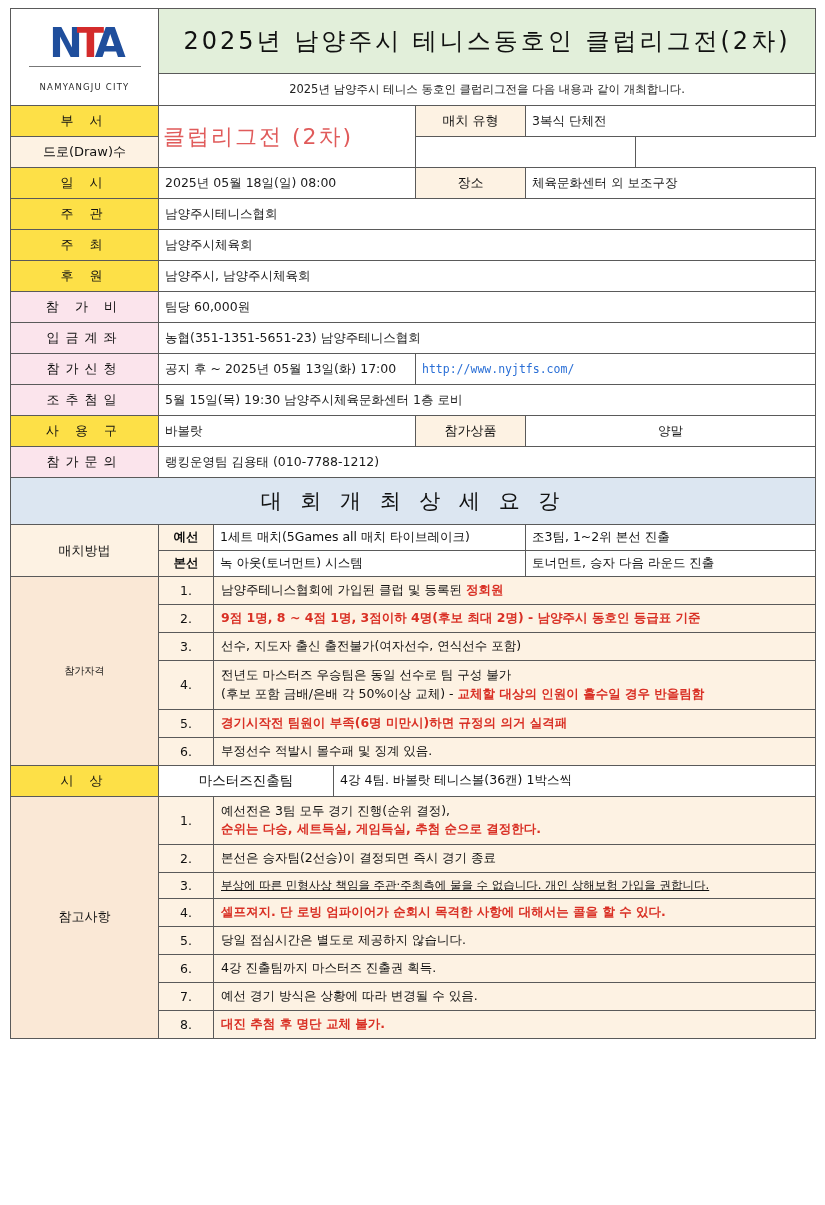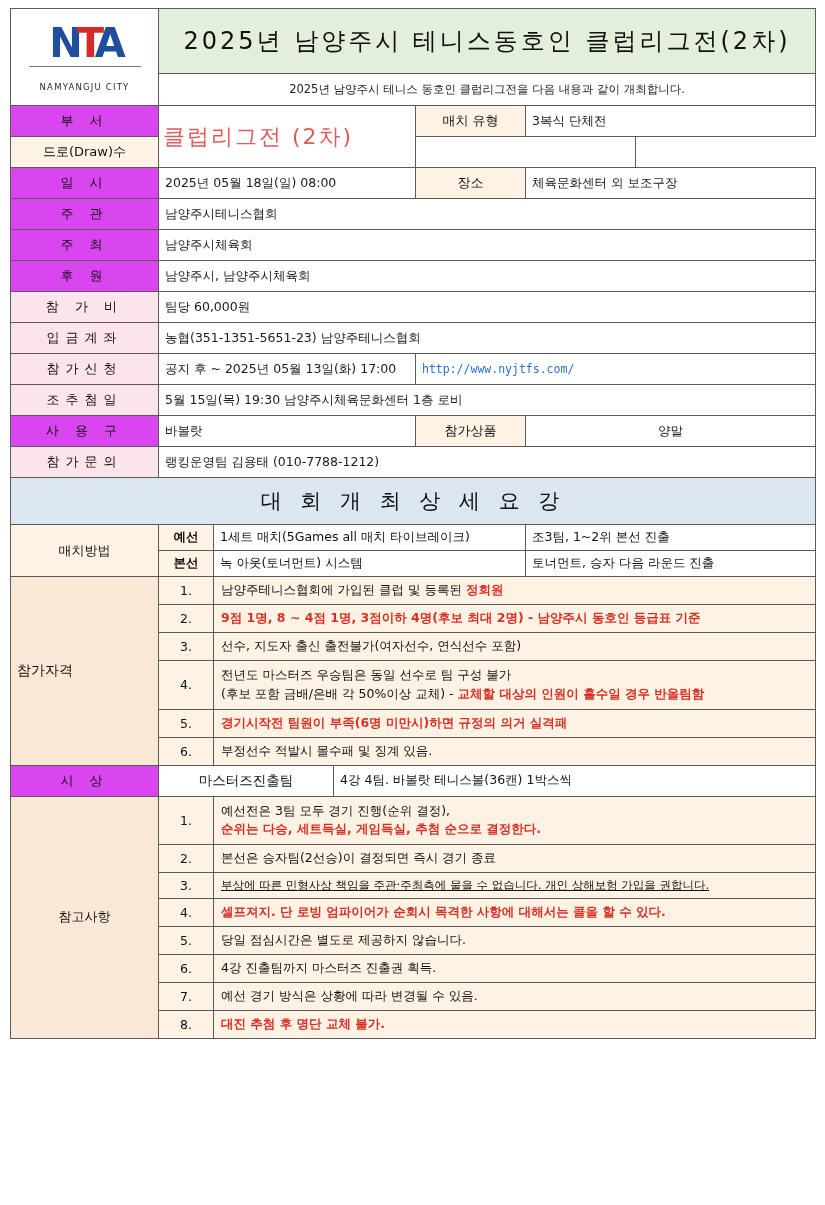--- a/index.html
+++ b/index.html
@@ -8,21 +8,21 @@
   table{border-collapse:collapse;width:805px;table-layout:fixed;}
   td{border:1px solid #5a5a5a;padding:4px 6px;font-size:12.5px;vertical-align:middle;}
   .hdr-logo{width:148px;background:#fff;text-align:center;padding:4px;}
   .logo-wrap{display:flex;flex-direction:column;align-items:center;justify-content:center;height:82px;}
   .logo-mark{font-family:"DejaVu Sans",sans-serif;font-weight:bold;font-size:40px;color:#1f4e9c;letter-spacing:-6px;line-height:1;}
   .logo-mark .red{color:#d42b2b;}
   .logo-sub{font-size:8.5px;letter-spacing:1.2px;color:#2b2b2b;margin-top:15px;text-align:center;}
   .logo-rule{width:112px;border-top:1px solid #777;margin-top:3px;}
   .title-cell{background:#e2efda;text-align:center;font-size:24px;letter-spacing:3px;padding:16px 4px;color:#111;margin-left:36px;}
   .subtitle-cell{text-align:center;font-size:11.5px;padding:8px 4px;color:#222;}
-  .lbl{background:#d946ef;text-align:center;letter-spacing:6px;font-size:13px;padding:6px 2px;font-weight:500;}
+  .lbl{background:#fde047;text-align:center;letter-spacing:6px;font-size:13px;padding:6px 2px;font-weight:500;}
   .lbl-pink{background:#fbe4ec;text-align:center;letter-spacing:6px;font-size:13px;padding:6px 2px;font-weight:500;}
   .lbl-c{background:#fdf2e3;text-align:center;font-size:13px;padding:6px 2px;font-weight:500;}
   .val{background:#fff;font-size:12.5px;color:#1b1b1b;margin-left:40px;}
   .big-red{color:#e05b5b;font-size:22px;letter-spacing:2px;text-align:left;padding:8px 4px;}
   .ctr{text-align:center;}
   .link{color:#2a6fd6;font-family:"DejaVu Sans Mono","Liberation Mono",monospace;font-size:11.5px;}
   .section-title{background:#dce6f1;text-align:center;font-size:21px;letter-spacing:6px;padding:9px 12px;}
   .subhdr{background:#fdf2e3;text-align:center;font-weight:bold;font-size:12.5px;}
   .rowcell{background:#fff;font-size:12.5px;}
   .num{width:26px;text-align:center;font-size:12.5px;}
@@ -131,21 +131,21 @@
     <td class="rowcell" colspan="3">1세트 매치(5Games all 매치 타이브레이크)</td>
     <td class="rowcell" colspan="2">조3팀, 1~2위 본선 진출</td>
   </tr>
   <tr>
     <td class="subhdr">본선</td>
     <td class="rowcell" colspan="3">녹 아웃(토너먼트) 시스템</td>
     <td class="rowcell" colspan="2">토너먼트, 승자 다음 라운드 진출</td>
   </tr>
 
   <tr>
-    <td class="tan" rowspan="6" style="font-size:14px;margin-left:11px;">참가자격</td>
+    <td class="tan" rowspan="6" style="text-align:center;font-size:10px;margin-left:11px;">참가자격</td>
     <td class="num beige">1.</td>
     <td class="beige cellpad" colspan="5"><span>남양주테니스협회에 가입된 클럽 및 등록된 </span><span class="redb">정회원</span></td>
   </tr>
   <tr>
     <td class="num beige">2.</td>
     <td class="beige cellpad redb" colspan="5">9점 1명, 8 ~ 4점 1명, 3점이하 4명(후보 최대 2명) - 남양주시 동호인 등급표 기준</td>
   </tr>
   <tr>
     <td class="num beige">3.</td>
     <td class="beige cellpad" colspan="5">선수, 지도자 출신 출전불가(여자선수, 연식선수 포함)</td>

